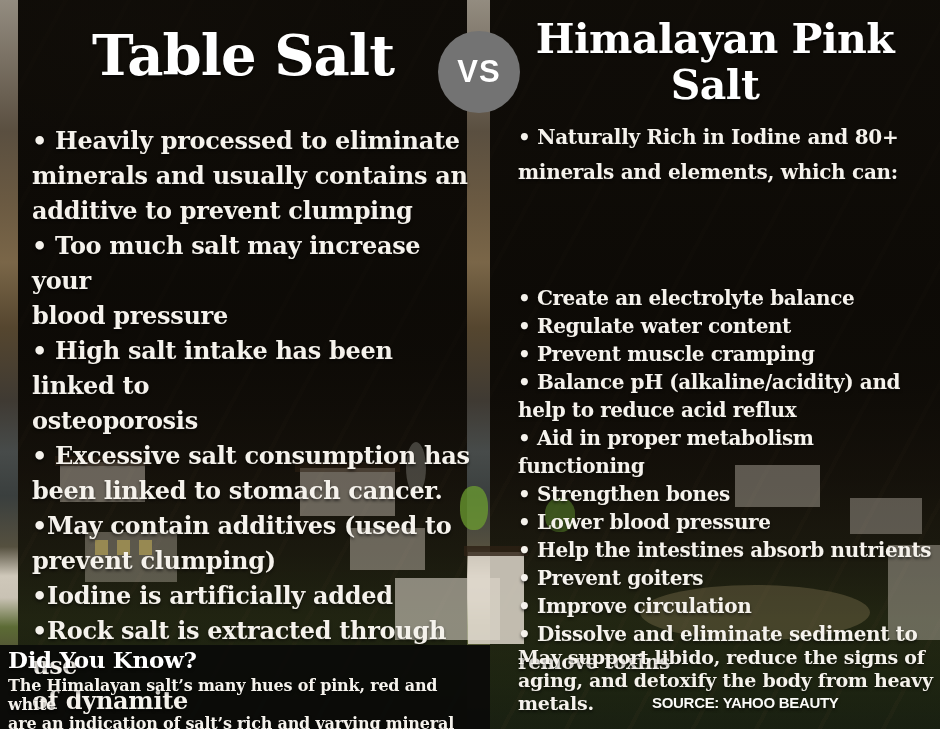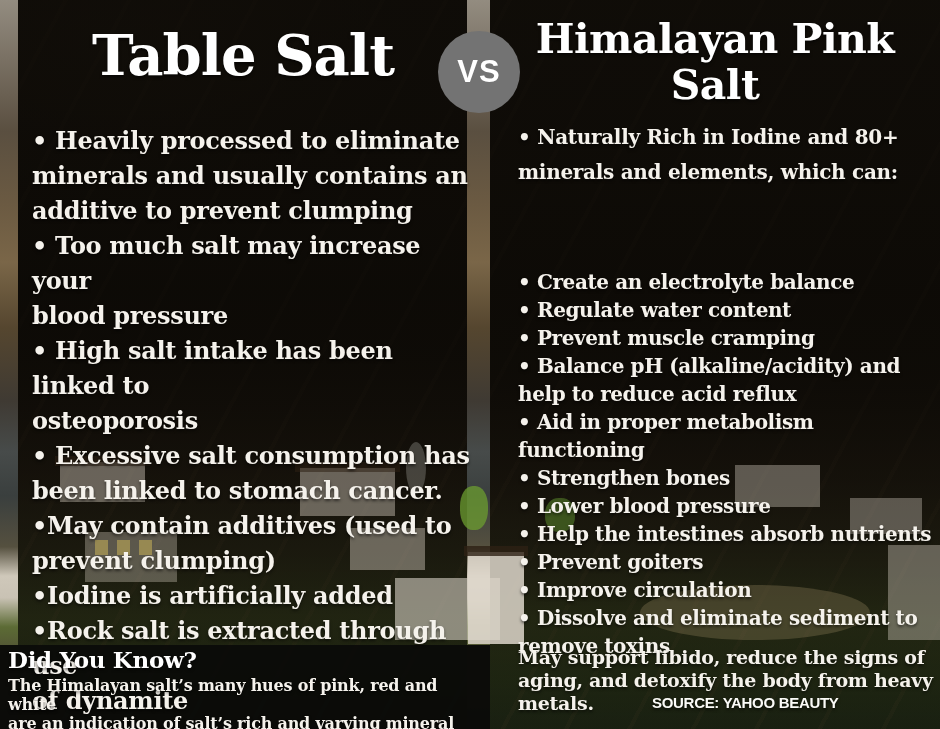--- a/index.html
+++ b/index.html
@@ -45,21 +45,21 @@
   .title-right{left:492px;top:16px;width:446px;text-align:center;
     font-size:41px;line-height:46px;font-weight:bold;color:#ffffff;letter-spacing:-0.5px;}
   .vs-badge{left:438px;top:31px;width:82px;height:82px;border-radius:50%;z-index:6;
     display:flex;align-items:center;justify-content:center;
     font-family:"Liberation Sans",sans-serif;font-weight:bold;font-size:31px;color:#ffffff;
     letter-spacing:1px;}
   .col-left{left:32px;top:123px;width:438px;font-size:24px;font-weight:bold;
     line-height:35px;letter-spacing:-0.3px;}
   .col-right-intro{left:518px;top:120px;width:420px;font-size:20px;font-weight:bold;
     line-height:35px;letter-spacing:-0.3px;}
-  .col-right-list{left:518px;top:268px;width:420px;font-size:20px;font-weight:bold;
+  .col-right-list{left:518px;top:284px;width:420px;font-size:20px;font-weight:bold;
     line-height:28px;letter-spacing:-0.4px;}
   .col-right-footer{left:518px;top:646px;width:424px;font-size:19px;font-weight:bold;
     line-height:23px;letter-spacing:-0.3px;}
   .source-note{left:633px;top:694px;font-family:"Liberation Sans",sans-serif;
     font-size:15px;font-weight:bold;letter-spacing:-0.3px;color:#fbfbf8;margin-left:19px;}
   .dyk{left:8px;top:646px;width:470px;z-index:6;}
   .dyk-heading{font-size:23px;font-weight:bold;color:#ffffff;letter-spacing:-0.3px;}
   .dyk-body{font-size:16px;font-weight:bold;line-height:19px;margin-top:3px;letter-spacing:-0.2px;}
 </style>
 </head>

